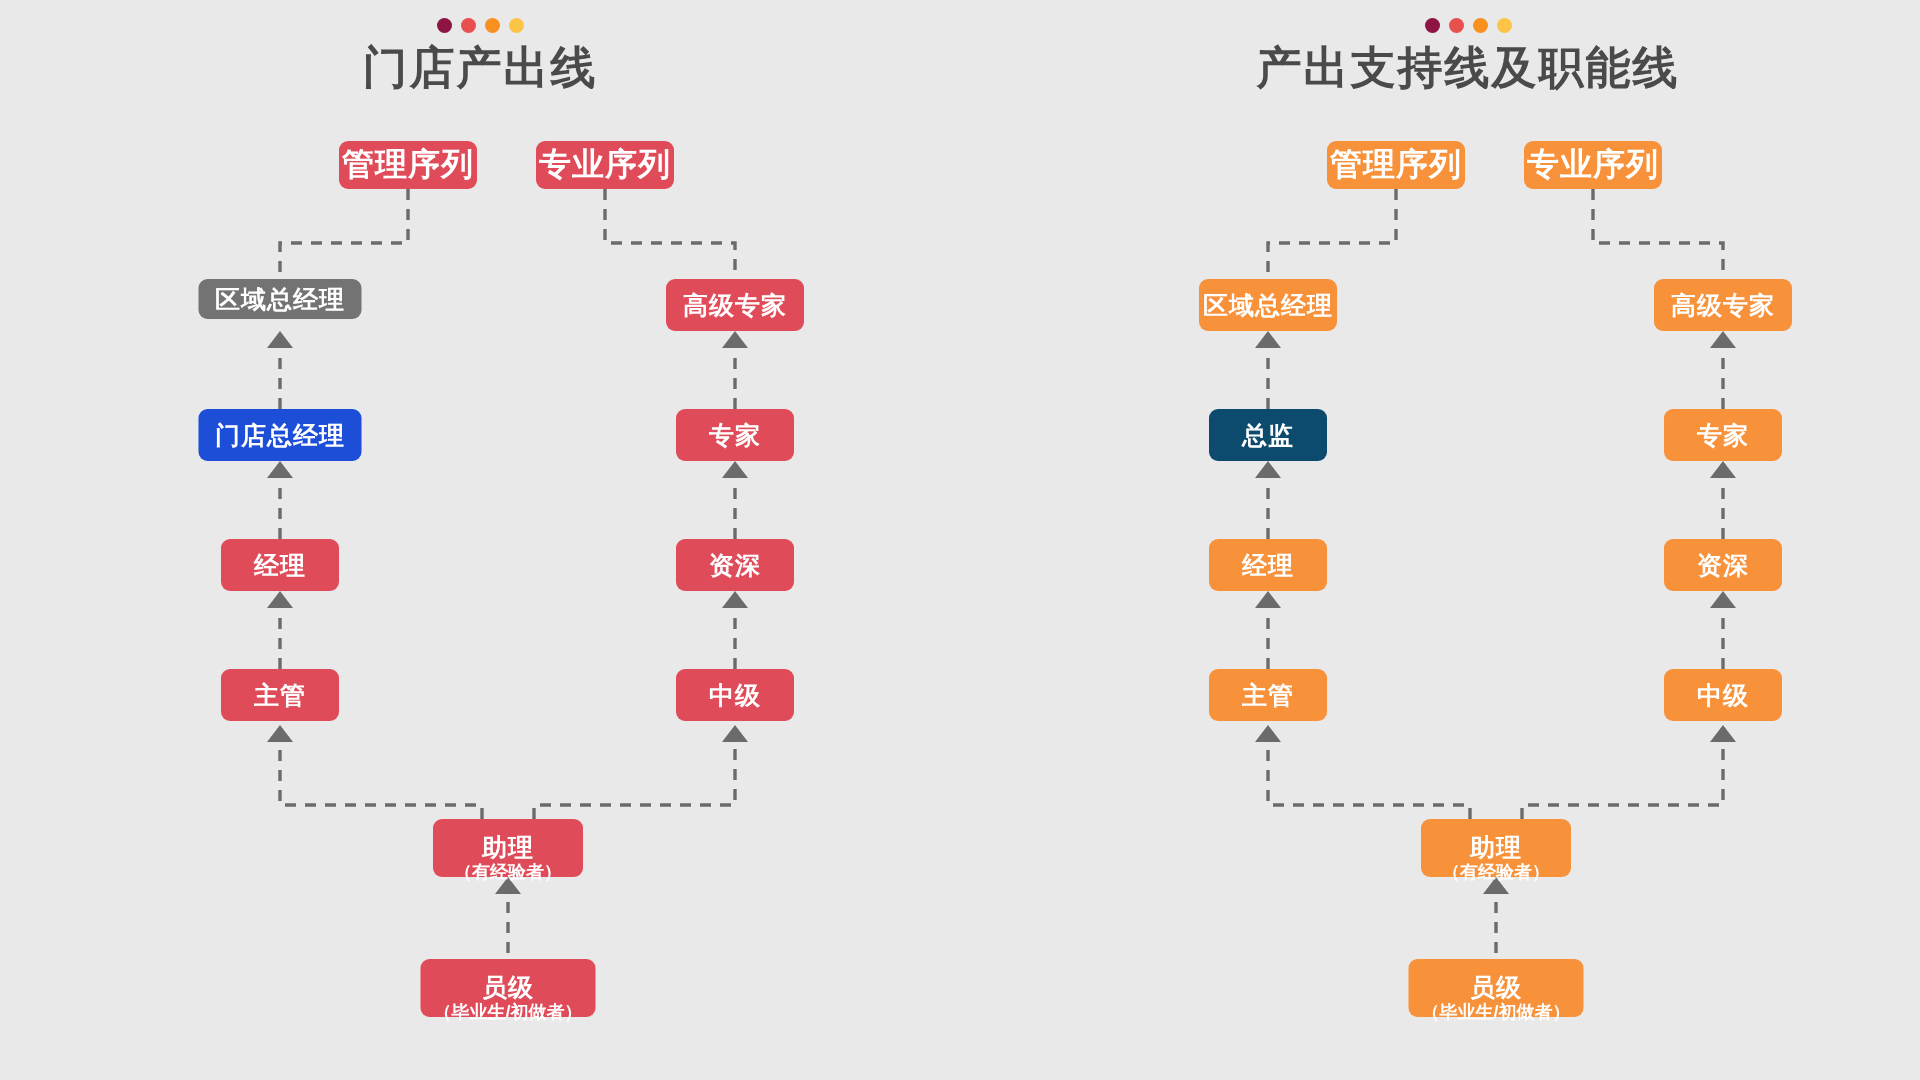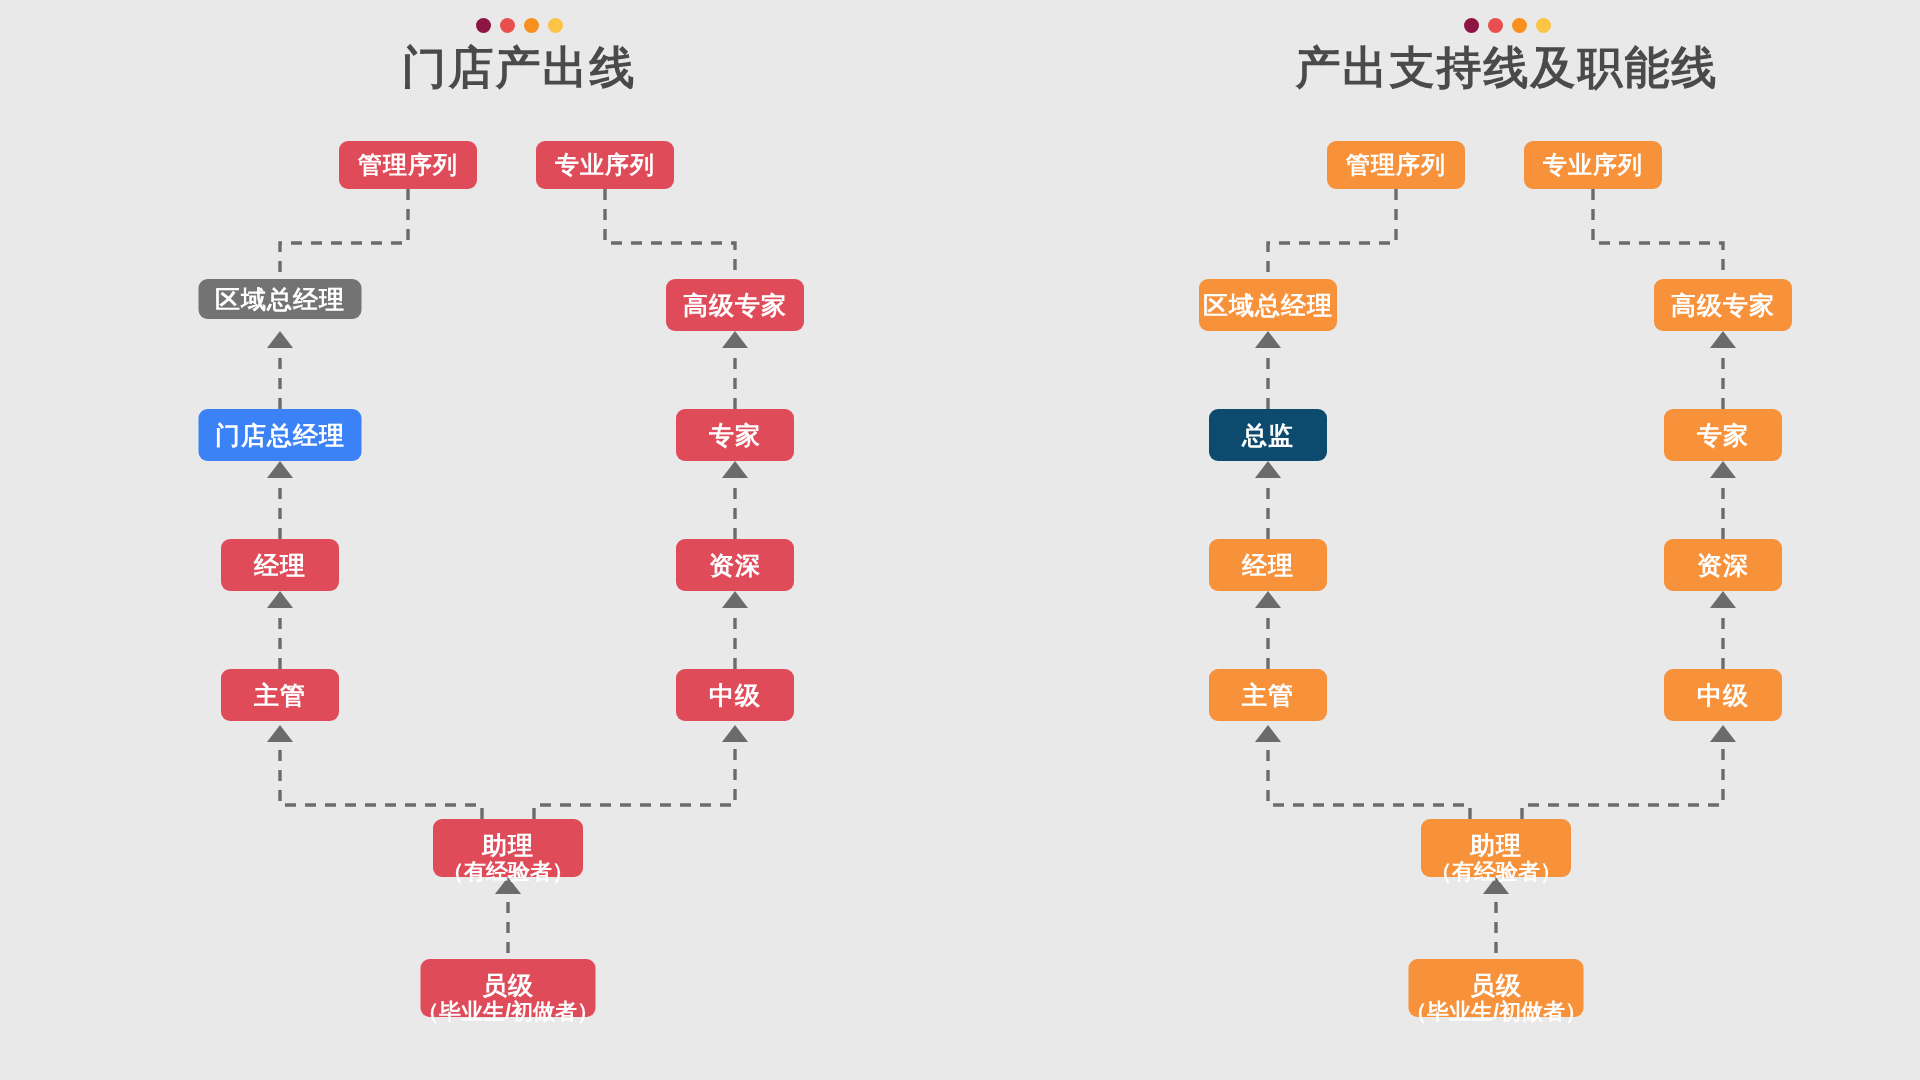--- a/index.html
+++ b/index.html
@@ -33,21 +33,20 @@
   .panel-left  { left: 0; }
   .panel-right { left: 988px; }
 
   
   .panel-head {
     position: absolute;
     left: 0;
     top: 18px;
     width: 960px;
     text-align: center;
-    margin-left: 39px;
   }
   .dots {
     display: flex;
     justify-content: center;
     gap: 9px;
     margin-bottom: 9px;
     height: 15px;
     align-items: center;
   }
   .dot {
@@ -101,27 +100,27 @@
     transform: translateX(-50%);
     white-space: nowrap;
     user-select: none;
   }
   .node .l1 {
     font-size: 25px;
     font-weight: 700;
     letter-spacing: 1px;
   }
   .node .l2 {
-    font-size: 22px;
+    font-size: 18px;
     font-weight: 700;
     letter-spacing: 0px;
     margin-top: 1px;
   }
   .node.tag .l1 {
-    font-size: 24px;
+    font-size: 32px;
   }
   .node.two-line {
     padding-top: 20px;
   }
 </style>
 </head>
 <body>
 
 <div id="stage">
     <div class="panel panel-left">
@@ -158,21 +157,21 @@
       </svg>
       <div class="node tag" style="background: rgb(224, 75, 90); left: 408px; top: 141px; width: 138px; height: 48px;">
         <span class="l1">管理序列</span>
       </div>
       <div class="node tag" style="background: rgb(224, 75, 90); left: 605px; top: 141px; width: 138px; height: 48px;">
         <span class="l1">专业序列</span>
       </div>
       <div class="node" style="background: #737373; left: 280px; top: 279px; width: 163px; height: 40px;">
         <span class="l1">区域总经理</span>
       </div>
-      <div class="node" style="background: #3b82f6; left: 280px; top: 409px; width: 163px; height: 52px;">
+      <div class="node" style="background: #1d4ed8; left: 280px; top: 409px; width: 163px; height: 52px;">
         <span class="l1">门店总经理</span>
       </div>
       <div class="node" style="background: rgb(224, 75, 90); left: 280px; top: 539px; width: 118px; height: 52px;">
         <span class="l1">经理</span>
       </div>
       <div class="node" style="background: rgb(224, 75, 90); left: 280px; top: 669px; width: 118px; height: 52px;">
         <span class="l1">主管</span>
       </div>
       <div class="node" style="background: rgb(224, 75, 90); left: 735px; top: 279px; width: 138px; height: 52px;">
         <span class="l1">高级专家</span>

